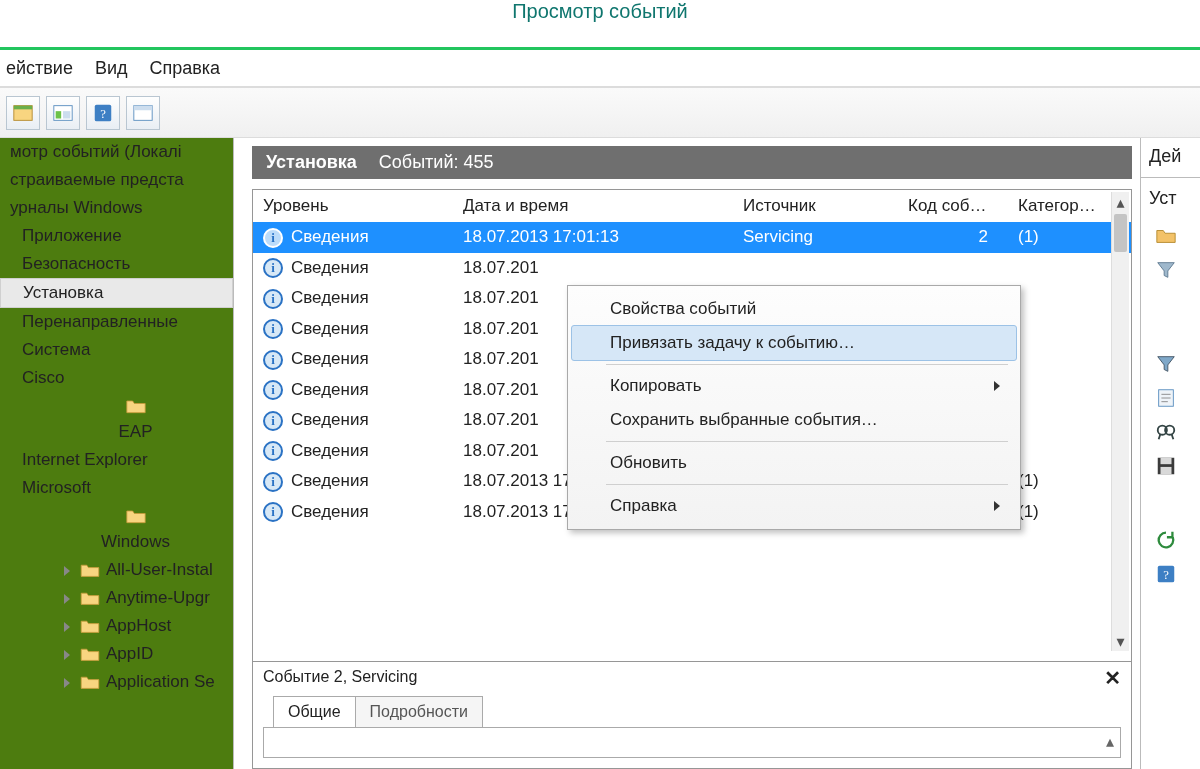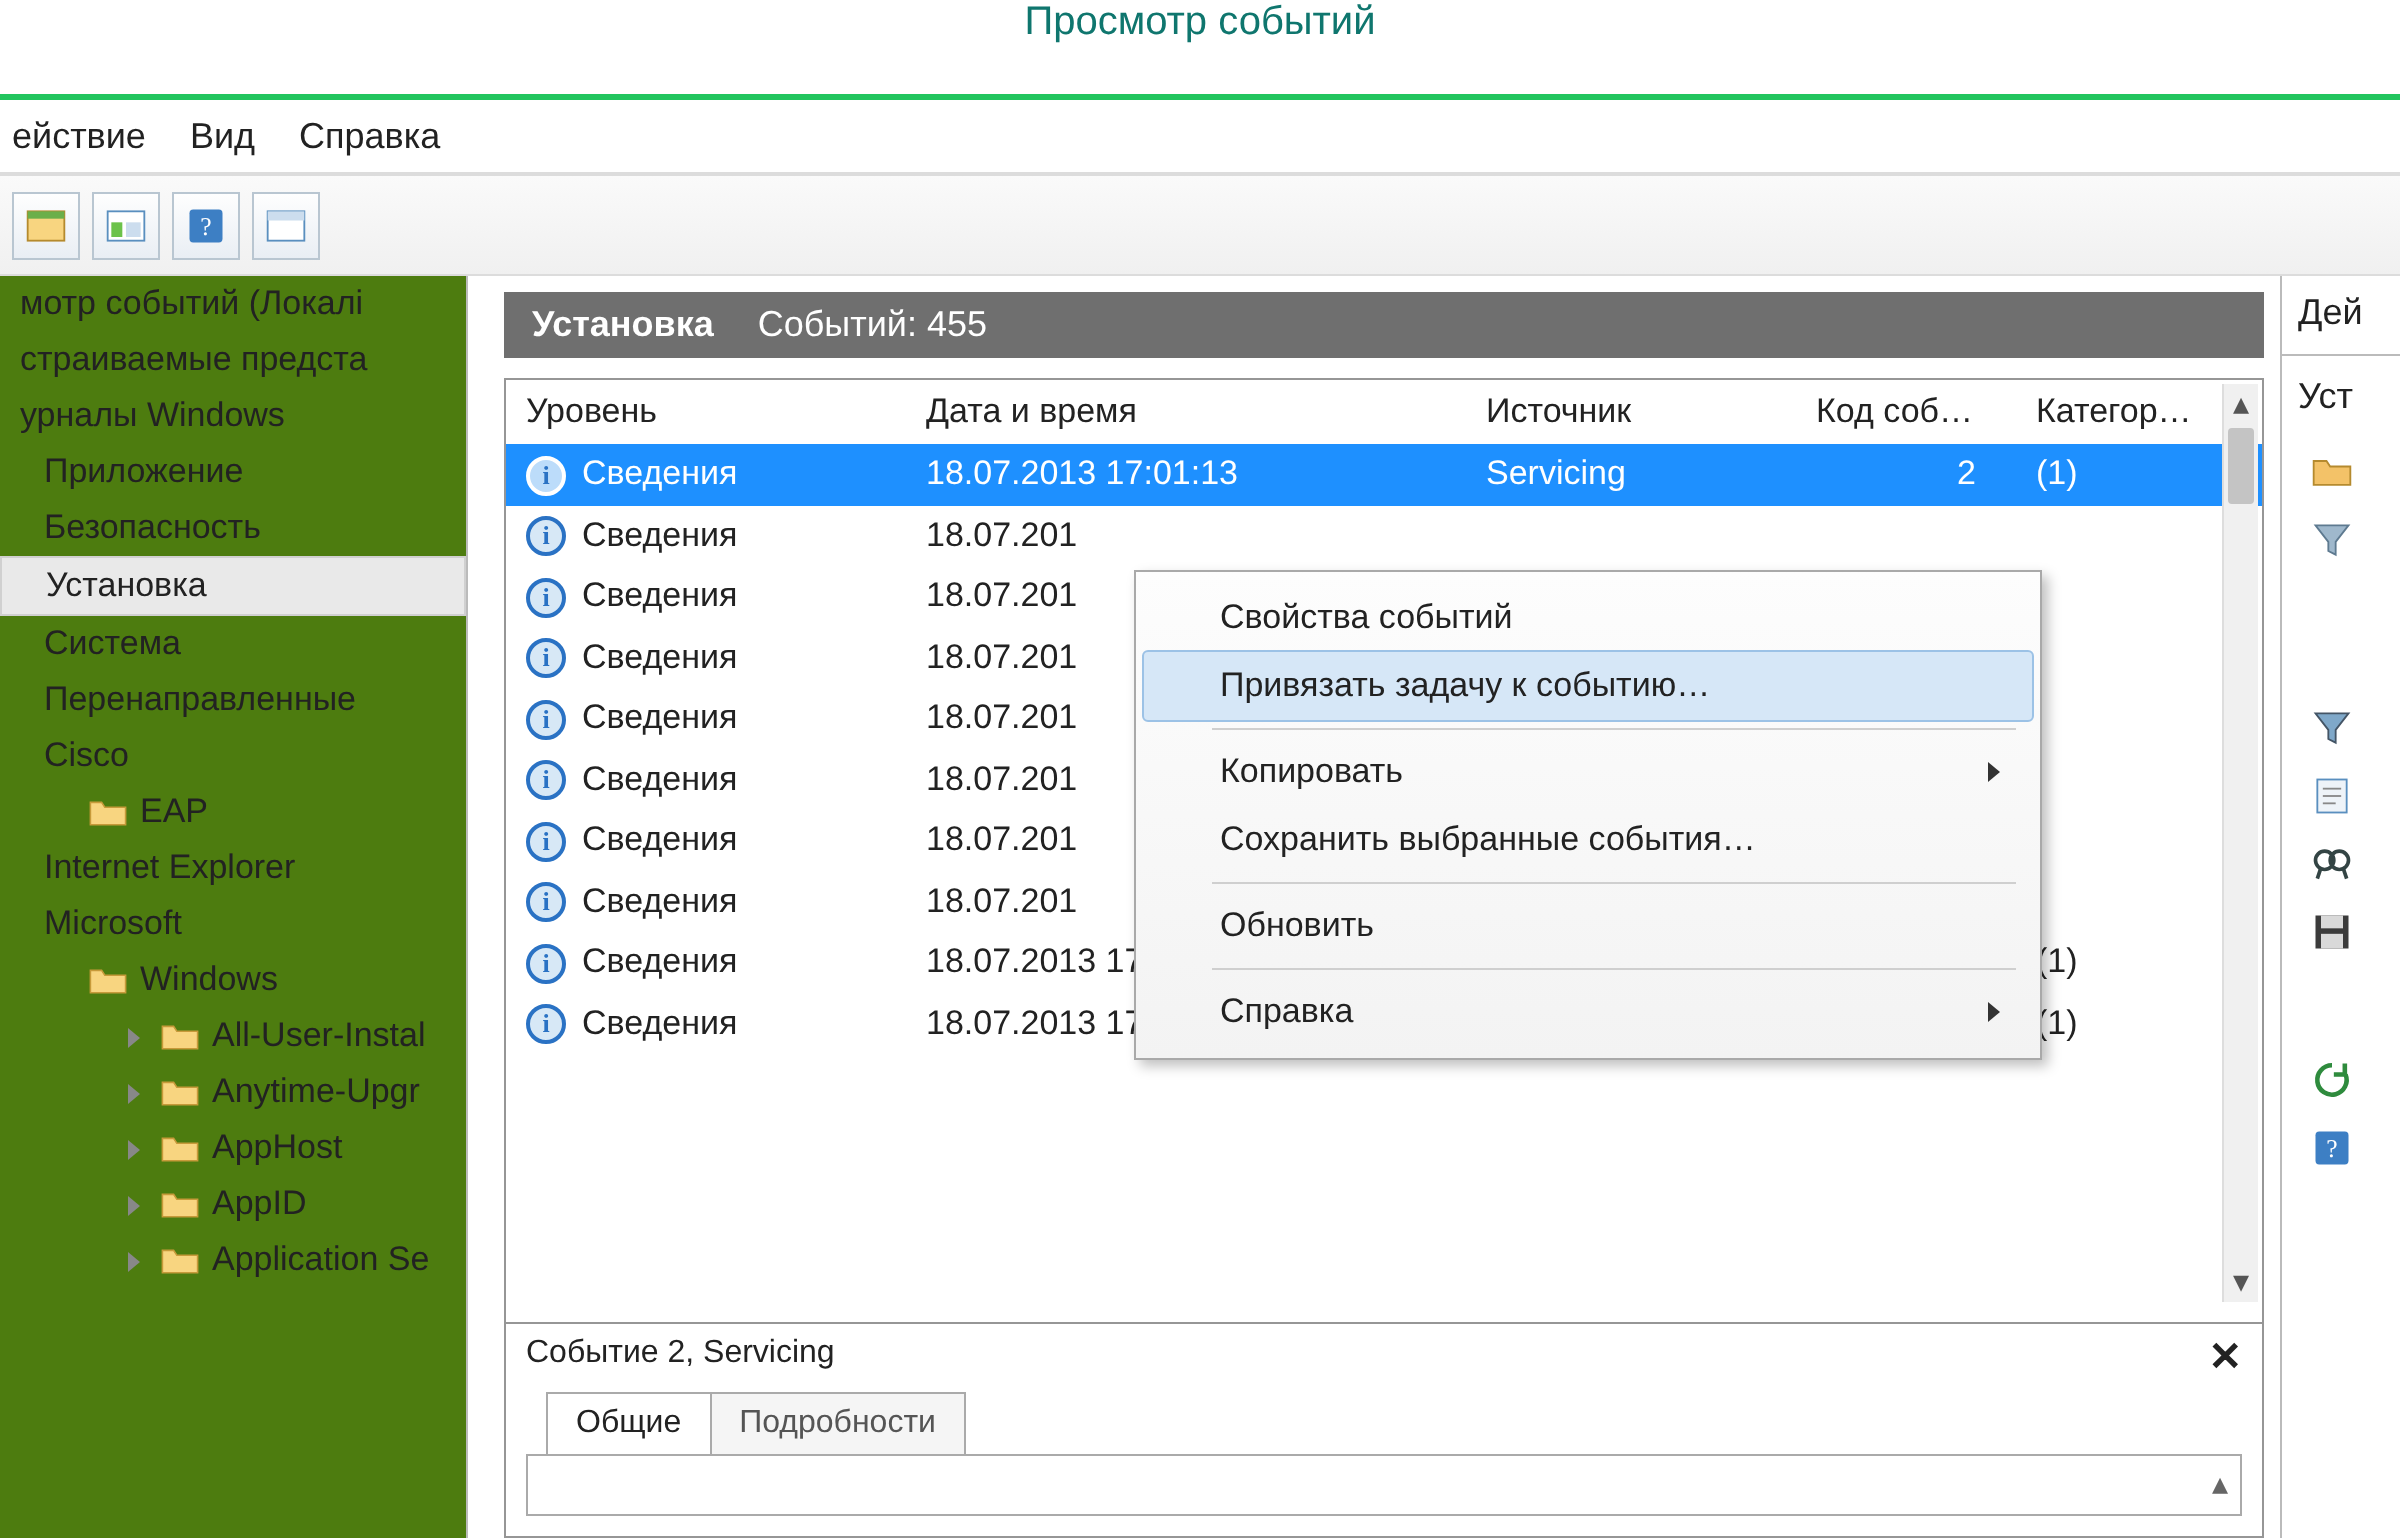--- a/index.html
+++ b/index.html
@@ -70,21 +70,21 @@
     text-overflow: clip;
     display:flex;
     align-items:center;
     gap:6px;
   }
   .tree-panel .tree-item.selected {
     background: #e9e9e9;
     border: 1px solid #d0d0d0;
   }
   .tree-panel .indent1 { padding-left: 22px; }
-  .tree-panel .indent2 { padding-left: 44px; display:flex;gap:6px;}
+  .tree-panel .indent2 { padding-left: 44px; display:flex;gap:6px;flex-direction:column;}
   .tree-panel .indent3 { padding-left: 64px; display:flex;align-items:center;gap:6px;}
   .expander {
     width:10px;height:10px;display:inline-block;
     transform: translateY(1px);
   }
   .expander::before{
     content:""; display:block;width:0;height:0;
     border-top:5px solid transparent;
     border-bottom:5px solid transparent;
     border-left:6px solid #888;
@@ -233,22 +233,22 @@
 <div class="body">
 
   <div class="tree-panel">
     <div class="tree-item">мотр событий (Локалі</div>
     <div class="tree-item">страиваемые предста</div>
     <div class="tree-item">урналы Windows</div>
     <div id="winlogs-holder">
         <div class="tree-item indent1">Приложение</div>
         <div class="tree-item indent1">Безопасность</div>
         <div class="tree-item indent1 selected">Установка</div>
+        <div class="tree-item indent1">Перенаправленные</div>
         <div class="tree-item indent1">Система</div>
-        <div class="tree-item indent1">Перенаправленные</div>
       </div>
     <div id="applogs-holder">
         <div class="tree-item indent1">Cisco</div>
         <div class="tree-item indent2">
           <svg class="folder-icon" viewBox="0 0 24 20">
             <path d="M1 4h7l2 3h13v11H1z" fill="#f8d580" stroke="#c79a3a"></path>
           </svg>
           <span>EAP</span>
         </div>
         <div class="tree-item indent1">Internet Explorer</div>

